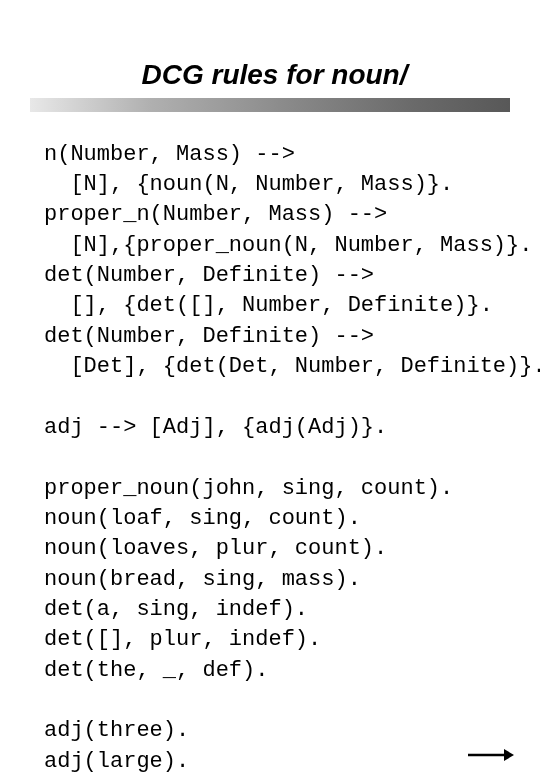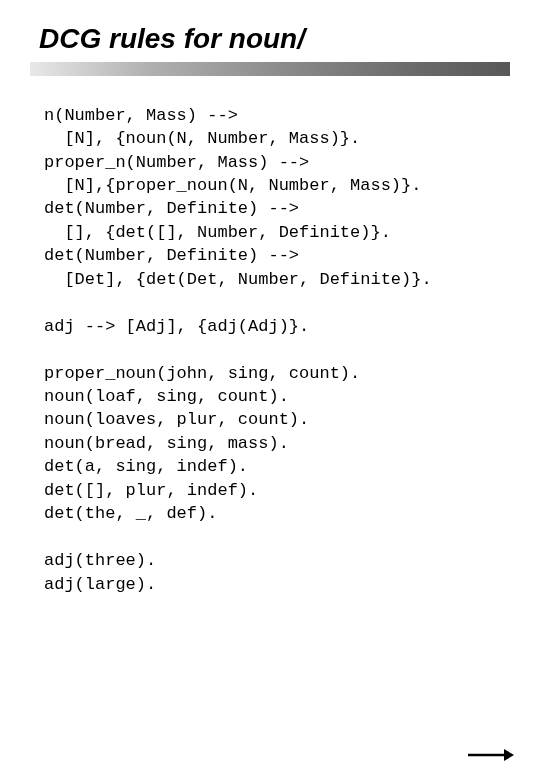--- a/index.html
+++ b/index.html
@@ -10,40 +10,41 @@
     body {
       width: 540px;
       height: 780px;
       background: #ffffff;
       font-family: Arial, Helvetica, sans-serif;
       position: relative;
       overflow: hidden;
     }
     .title-container {
       padding: 22px 30px 0 39px;
-      text-align: left;
+      text-align: center;
+      margin-top: 36px;
     }
     .title {
       font-family: Arial, Helvetica, sans-serif;
       font-weight: bold;
       font-style: italic;
       font-size: 28px;
       color: #000000;
       line-height: 1.2;
       display: inline-block;
     }
     .title-underline {
       margin: 6px 30px 0 30px;
       height: 14px;
       background: linear-gradient(to right, #e8e8e8 0%, #b0b0b0 25%, #888888 55%, #6a6a6a 80%, #585858 100%);
     }
     .code-block {
       margin: 28px 28px 0 44px;
       font-family: "Courier New", Courier, monospace;
-      font-size: 17px;
+      font-size: 22px;
       line-height: 1.38;
       color: #000000;
       white-space: pre;
     }
     .arrow-container {
       position: absolute;
       bottom: 18px;
       right: 26px;
     }
     .arrow-icon {

